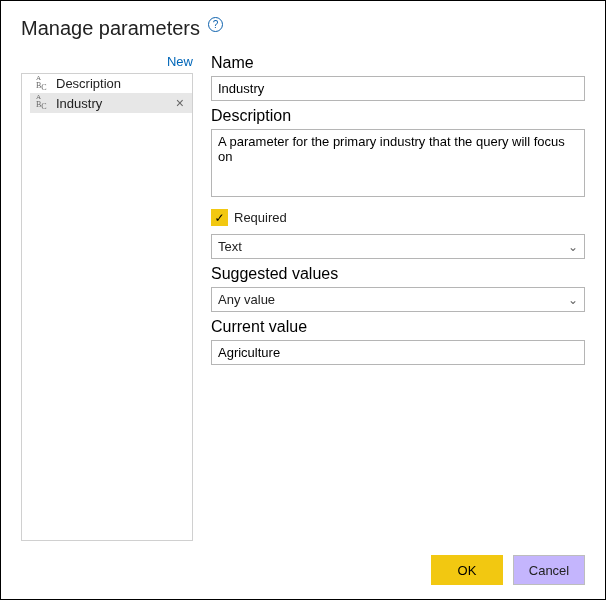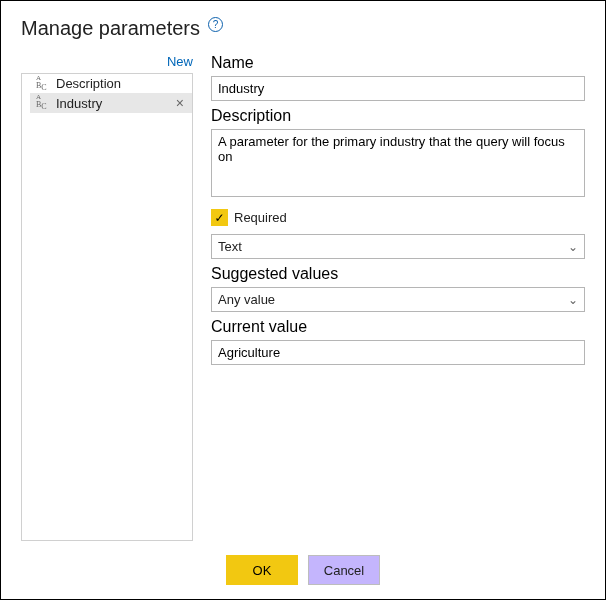--- a/index.html
+++ b/index.html
@@ -22,21 +22,21 @@
     .right-col { flex: 1; display: flex; flex-direction: column; }
     .field-label { font-size: 16px; color: #000000; margin-bottom: 4px; margin-top: 6px; }
     .field-label.first { margin-top: 0; }
     .text-input { width: 100%; border: 1px solid #b5b5b5; padding: 4px 6px; font-size: 13px; font-family: inherit; }
     textarea.text-input { height: 68px; resize: none; }
     .select-wrap { position: relative; width: 100%; }
     .select { width: 100%; border: 1px solid #b5b5b5; padding: 4px 6px; font-size: 13px; background: #fff; cursor: pointer; display: flex; justify-content: space-between; align-items: center; gap: 8px; }
     .chevron { font-size: 12px; color: #666; }
     .required-row { display: flex; align-items: center; gap: 6px; margin-top: 12px; margin-bottom: 8px; }
     .checkbox { width: 17px; height: 17px; background: #f2c811; display: flex; align-items: center; justify-content: center; font-size: 12px; color: #000; cursor: pointer; }
-    .footer { display: flex; justify-content: center; gap: 10px; margin-top: 14px; }
+    .footer { display: flex; justify-content: flex-end; gap: 10px; margin-top: 14px; }
     .btn { min-width: 72px; height: 30px; border: 1px solid #bdbdbd; background: #c4b5fd; font-size: 13px; cursor: pointer; display: flex; align-items: center; justify-content: center; }
     .btn.primary { background: #f2c811; border-color: #f2c811; color: #000; }
   </style>
 </head>
 <body>
 
 <div class="window">
 
   <div class="title-row">
     <div class="title">Manage parameters</div>

